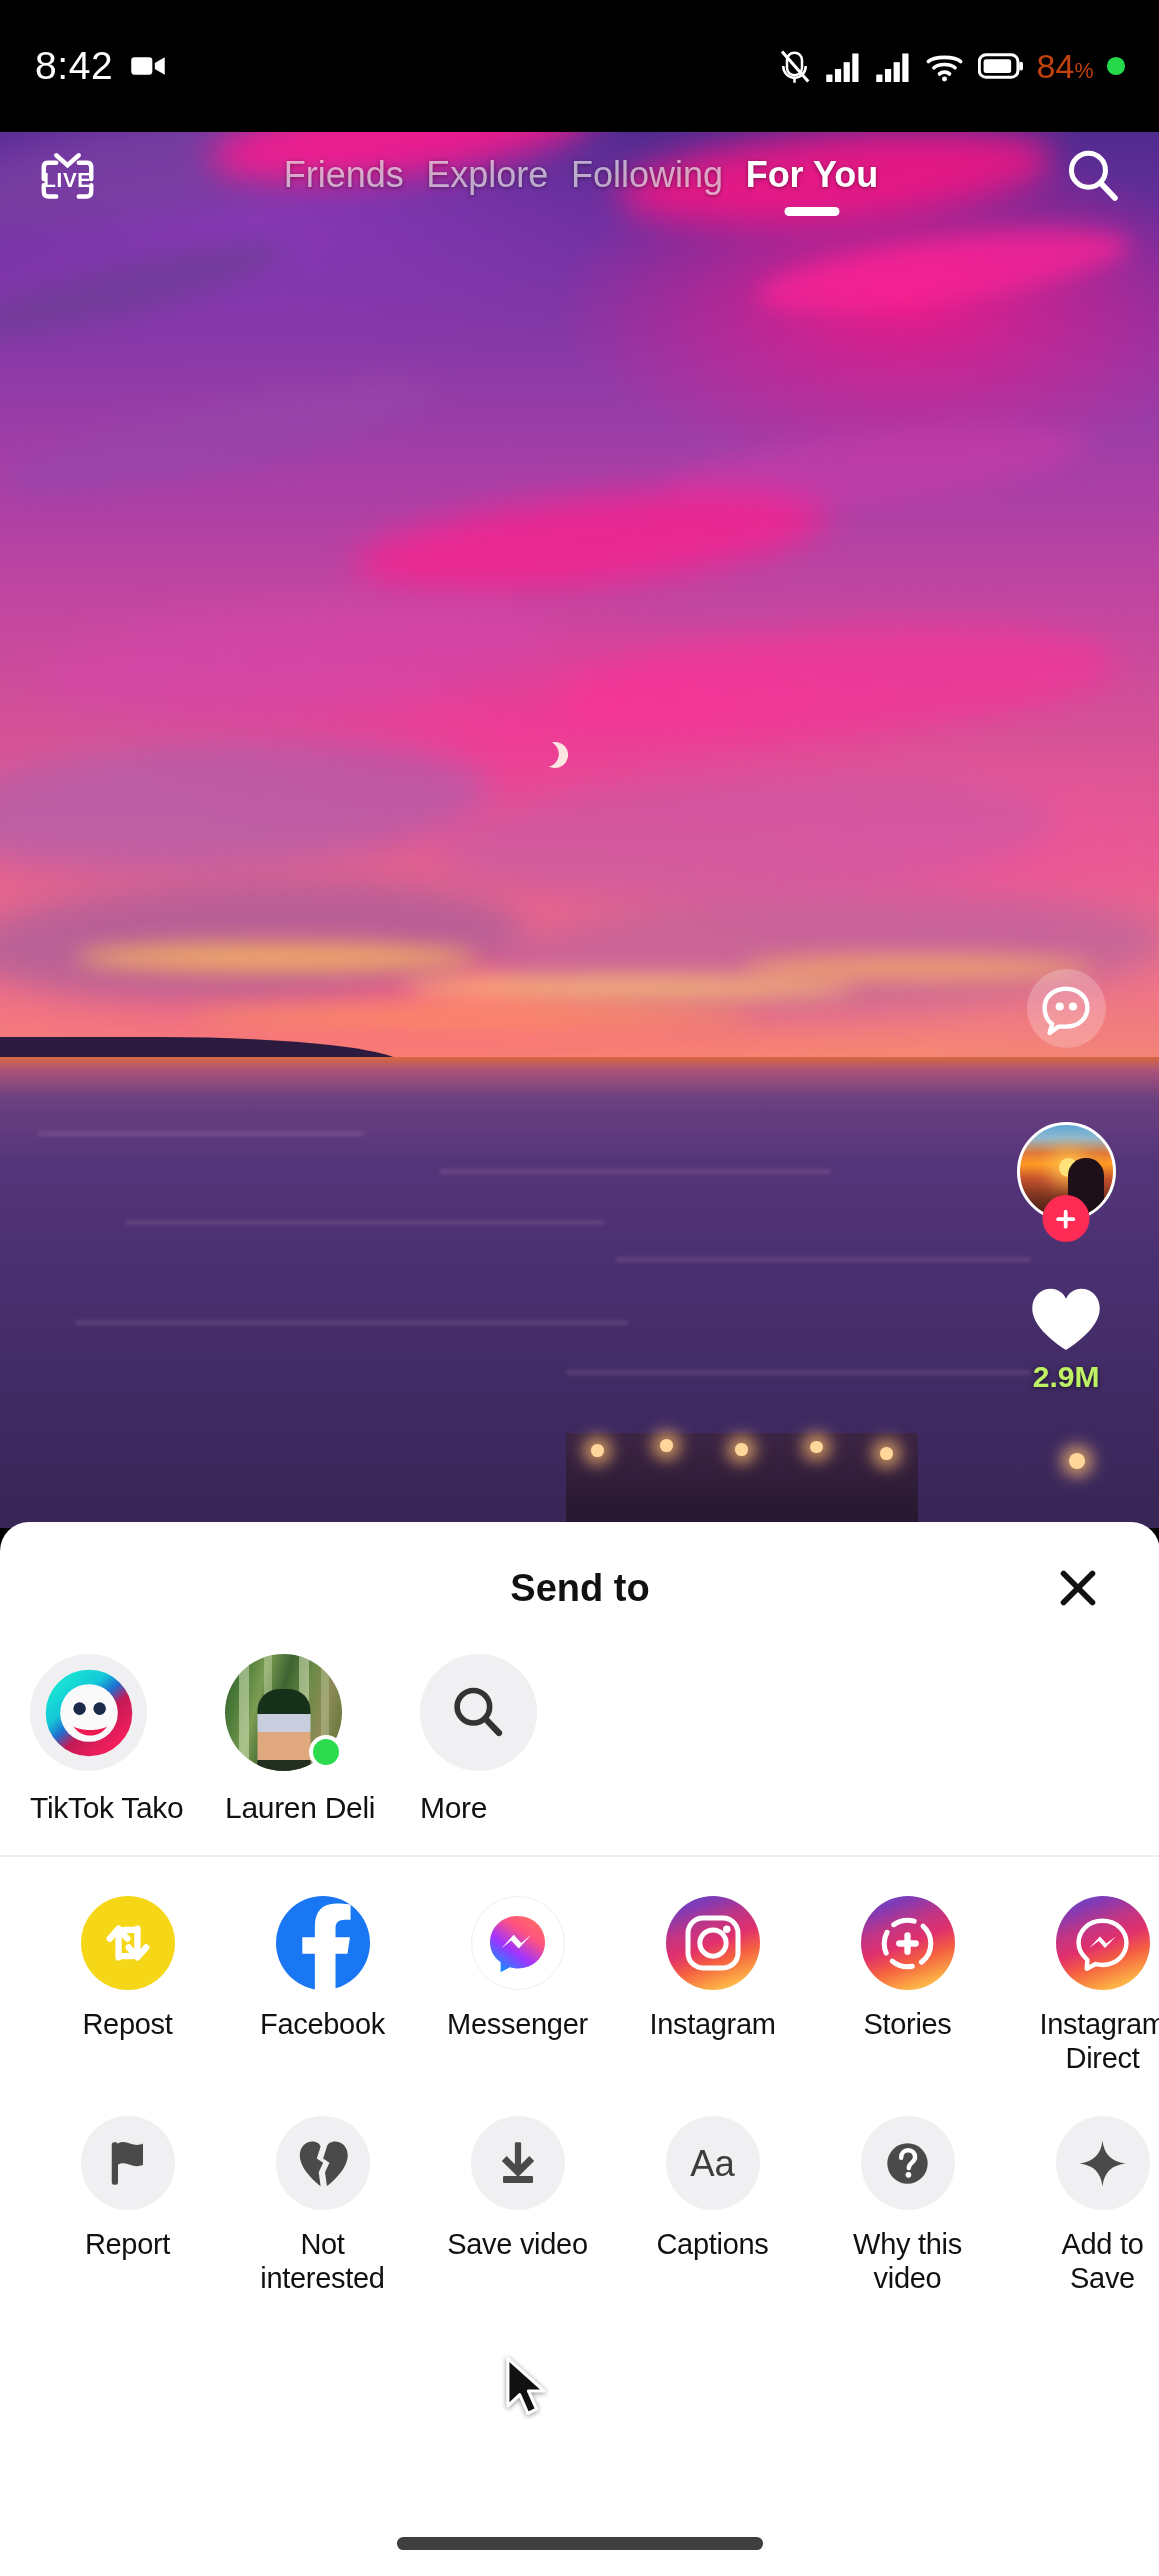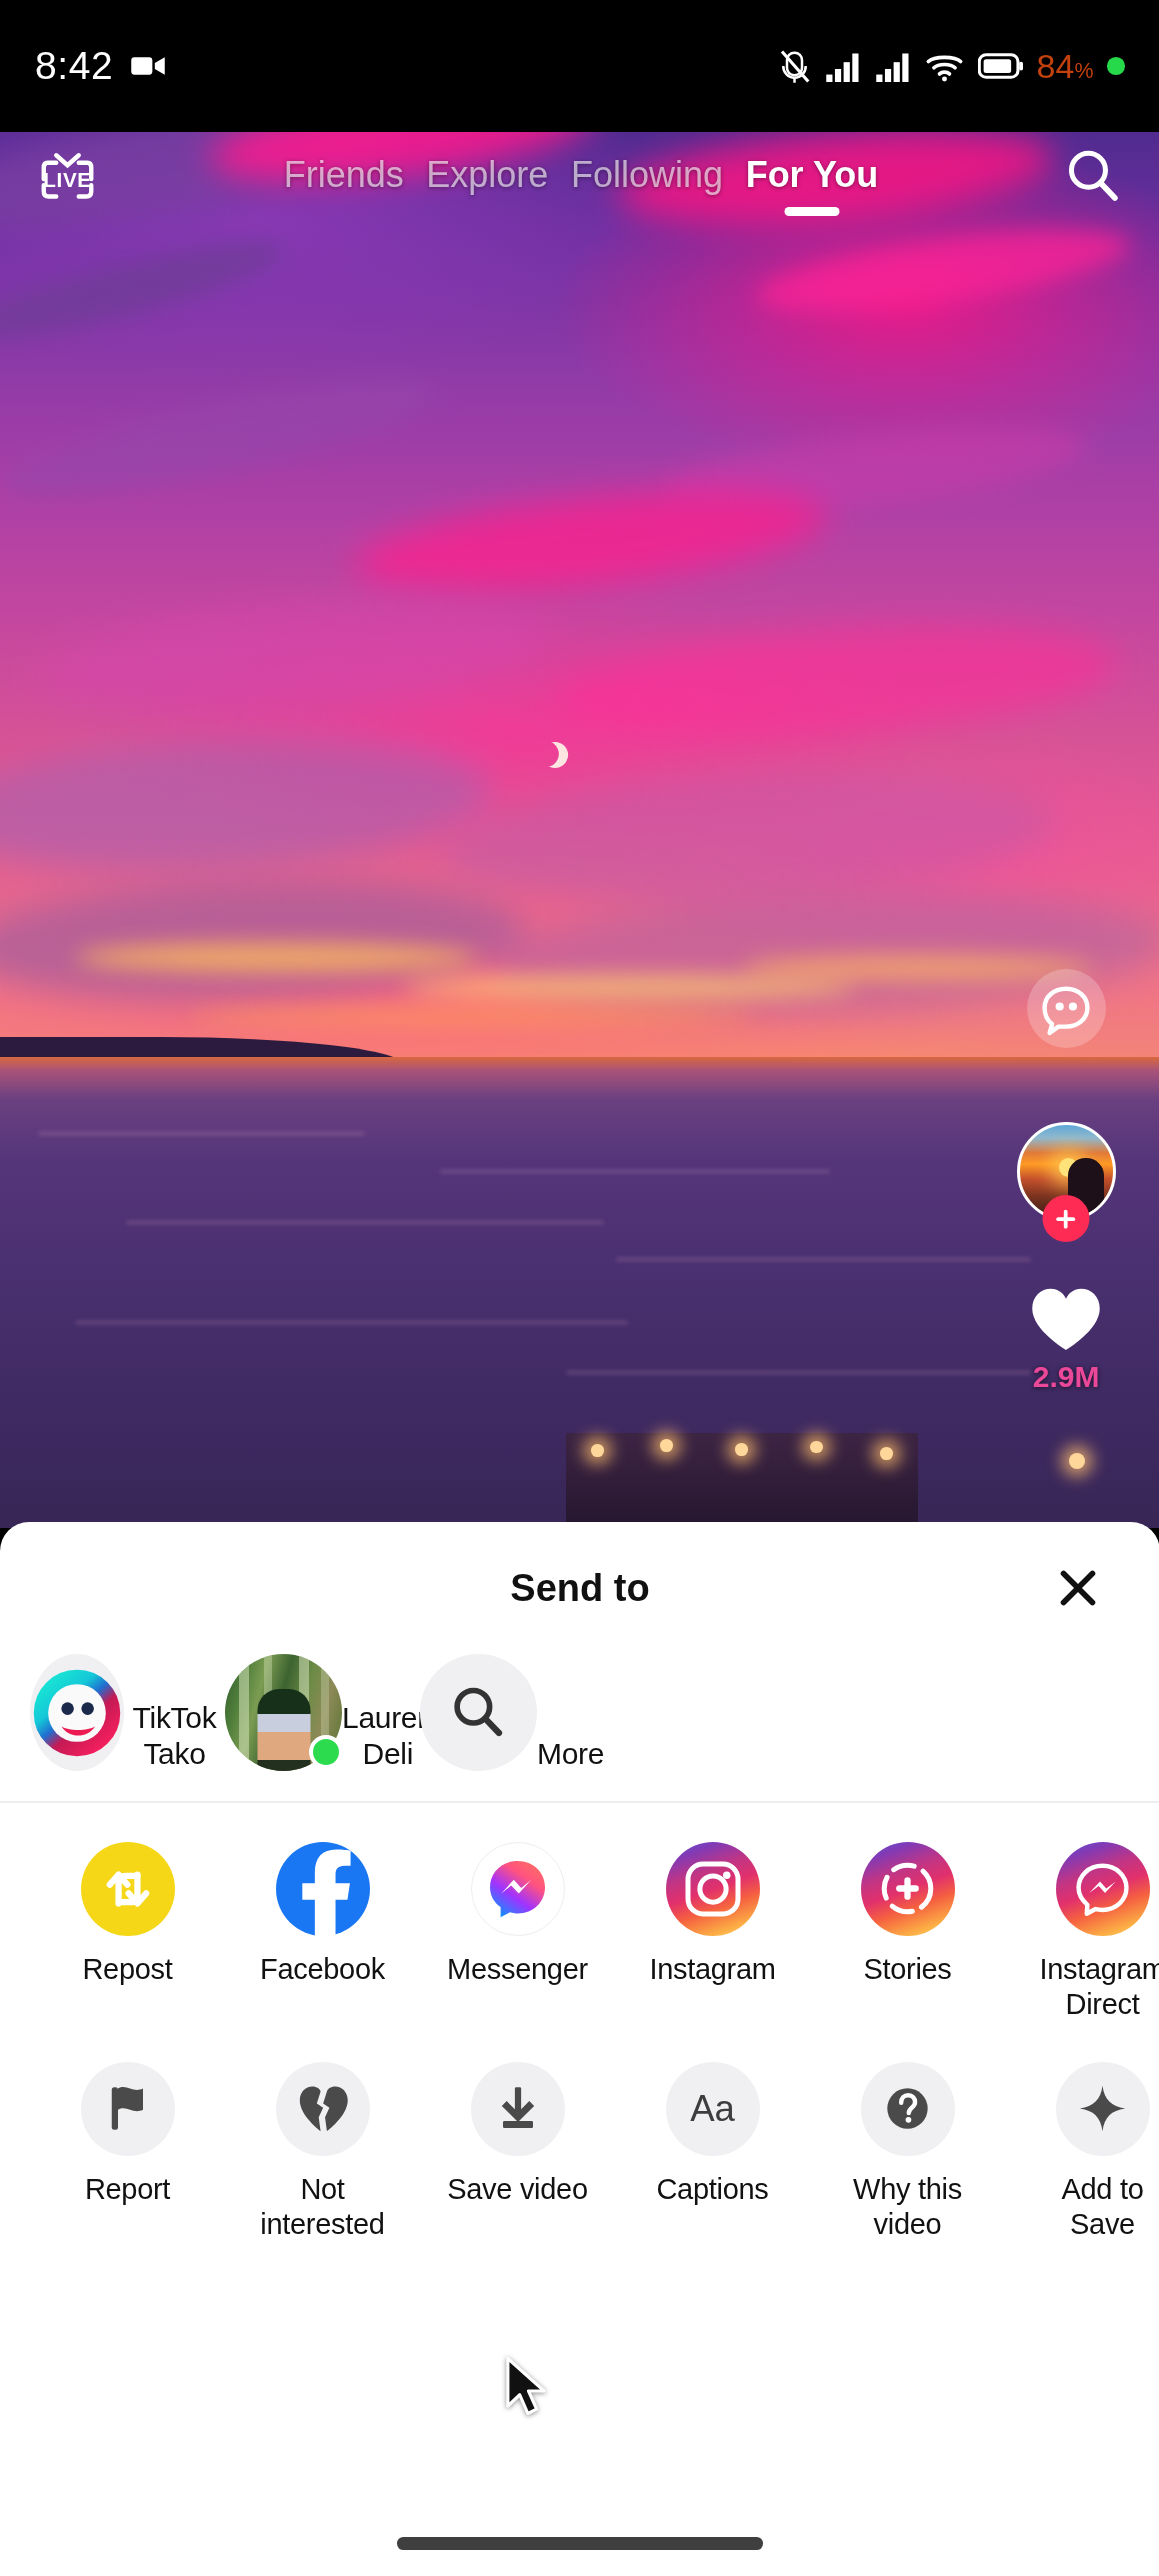--- a/index.html
+++ b/index.html
@@ -119,21 +119,21 @@
     position:absolute; right:8.8px; bottom:0; width:36px; height:60px;
     background:#1d1018; border-radius:17.6px 17.6px 0 0;
   }
   #follow-plus{
     position:absolute; left:50%; transform:translateX(-50%); bottom:-21.4px;
     width:47px; height:47px; border-radius:50%; background:#fe2c55;
     display:flex; align-items:center; justify-content:center;
   }
   #like-wrap{ margin-top:64px; display:flex; flex-direction:column; align-items:center; }
   #like-count{
-    color:#ec4899; font-size:30px; font-weight:700; margin-top:5px;
+    color:#bef264; font-size:30px; font-weight:700; margin-top:5px;
     text-shadow:0 1.3px 5px rgba(0,0,0,.6);
   }
 
   
   #share-sheet{
     position:absolute; left:0; bottom:0; width:1160px; height:1054px;
     background:#fff; border-radius:29px 29px 0 0; z-index:40;
     display:flex; flex-direction:column;
   }
   #sheet-header{
@@ -142,21 +142,21 @@
   }
   #sheet-title{ font-size:38px; font-weight:700; color:#111; }
   #close-btn{
     position:absolute; right:52px; top:50%; transform:translateY(-50%);
     width:60px; height:60px; display:flex; align-items:center; justify-content:center;
   }
 
   .row{ display:flex; padding:0 30px; }
   #contacts-row{ gap:0; }
   .contact{
-    width:195px; flex:none; display:flex; flex-direction:row; align-items:flex-end;
+    width:195px; flex:none; display:flex; flex-direction:column; align-items:flex-start;
   }
   .contact-av{ width:117px; height:117px; border-radius:50%; position:relative; }
   .contact-label{
     margin-top:19px; font-size:30px; color:#111; text-align:center;
     line-height:1.18; letter-spacing:-0.3px;
   }
 
   
   #tako-av{ background:#f0f0f2; display:flex; align-items:center; justify-content:center; }
   

